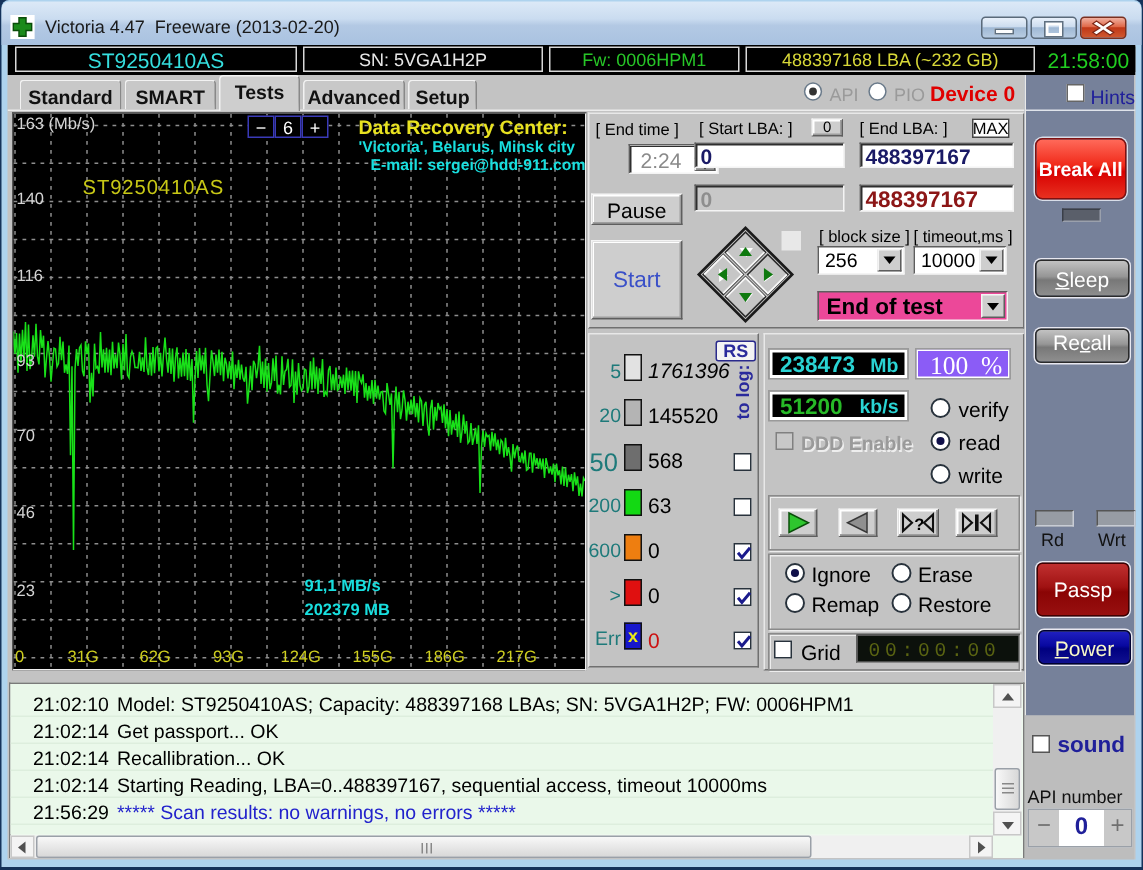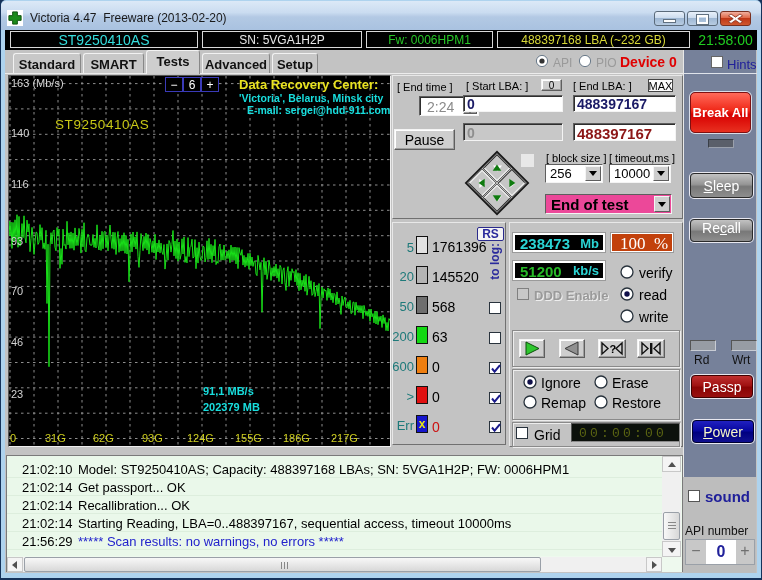--- a/index.html
+++ b/index.html
@@ -188,20 +188,21 @@
 <div class="abs sunk" style="left:390px;top:66px;width:60px;height:20px;margin-left:24px;">
   <span style="position:absolute;left:7px;top:2px;font-size:14px;color:#8a8a8a;">2:24</span>
   <div class="abs bevel" style="right:1px;top:1px;width:14px;height:8px;">
         <div style="position:absolute;left:3px;top:2px;width:0;height:0;border-left:3px solid transparent;border-right:3px solid transparent;border-bottom:4px solid #333;"></div>
       </div>
   <div class="abs bevel" style="right:1px;bottom:1px;width:14px;height:8px;">
         <div style="position:absolute;left:3px;top:2px;width:0;height:0;border-left:3px solid transparent;border-right:3px solid transparent;border-top:4px solid #333;"></div>
       </div>
 </div>
 <div class="abs bevel" style="left:389px;top:99px;width:61px;height:21px;display:flex;align-items:center;justify-content:center;font-size:14px;">Pause</div>
+<div class="abs bevel" style="left:389px;top:130px;width:61px;height:53px;display:flex;align-items:center;justify-content:center;font-size:15px;color:#3a50c8;">Start</div>
 <div class="lbl" style="left:461px;top:50px;">[ Start LBA: ]</div>
 <div class="abs bevel" style="left:536px;top:49px;width:21px;height:12px;font-size:10px;display:flex;align-items:center;justify-content:center;">0</div>
 <div class="lbl" style="left:568px;top:50px;">[ End LBA: ]</div>
 <div class="abs" style="left:643px;top:49px;width:25px;height:13px;background:#fdfdfd;border:1px solid #444;font-size:11px;display:flex;align-items:center;justify-content:center;">MAX</div>
 <div class="abs sunk" style="left:458px;top:65px;width:100px;height:17px;">
       <span style="position:absolute;left:3px;top:0px;font-size:14px;font-weight:bold;color:#1a1a66;">0</span>
     </div>
 <div class="abs sunk" style="left:568px;top:65px;width:103px;height:17px;">
       <span style="position:absolute;left:3px;top:0px;font-size:14px;font-weight:bold;color:#1a1a66;">488397167</span>
     </div>
@@ -257,33 +258,33 @@
       <div class="cbtn">
         <div class="arr"></div>
       </div>
     </div>
 
 <div class="abs panelraise" style="left:387px;top:192px;width:114px;height:223px;background:#c3c3c3;"></div>
 <div class="abs" style="left:472px;top:197px;width:27px;height:14px;background:#f4f4f4;border:1px solid #2a2a8c;border-radius:2px;font-size:12px;font-weight:bold;color:#2a2a9c;text-align:center;line-height:13px;">RS</div>
 <div class="abs" style="left:483px;top:213px;font-size:12px;font-weight:bold;color:#2a2a9c;writing-mode:vertical-rl;transform:rotate(180deg);">to log:</div>
 <div class="lbl" style="left:395px;top:210px;width:14px;text-align:right;color:#1e7a7a;font-size:13px;">5</div>
 <div class="lbl" style="left:388px;top:239px;width:21px;text-align:right;color:#1e7a7a;font-size:13px;">20</div>
-<div class="lbl" style="left:388px;top:269px;width:21px;text-align:right;color:#1e7a7a;font-size:13px;">50</div>
+<div class="lbl" style="left:388px;top:269px;width:21px;text-align:left;color:#1e7a7a;font-size:17px;">50</div>
 <div class="lbl" style="left:381px;top:299px;width:28px;text-align:right;color:#1e7a7a;font-size:13px;">200</div>
 <div class="lbl" style="left:381px;top:329px;width:28px;text-align:right;color:#1e7a7a;font-size:13px;">600</div>
 <div class="lbl" style="left:388px;top:359px;width:21px;text-align:right;color:#1e7a7a;font-size:13px;">&gt;</div>
 <div class="lbl" style="left:383px;top:388px;width:26px;text-align:right;color:#1e7a7a;font-size:13px;">Err</div>
 <div class="abs" style="left:411px;top:206px;width:12px;height:18px;background:#e2e2e2;border:1px solid #111;"></div>
 <div class="abs" style="left:411px;top:236px;width:12px;height:18px;background:#b4b4b4;border:1px solid #111;"></div>
 <div class="abs" style="left:411px;top:266px;width:12px;height:18px;background:#6e6e6e;border:1px solid #111;"></div>
 <div class="abs" style="left:411px;top:296px;width:12px;height:18px;background:#13d913;border:1px solid #111;"></div>
 <div class="abs" style="left:411px;top:326px;width:12px;height:18px;background:#ee7e10;border:1px solid #111;"></div>
 <div class="abs" style="left:411px;top:356px;width:12px;height:18px;background:#e01010;border:1px solid #111;"></div>
 <div class="abs" style="left:411px;top:385px;width:12px;height:18px;background:#1616cc;border:1px solid #111;display:flex;align-items:center;justify-content:center;color:#e8e816;font-size:12px;font-weight:bold;">x</div>
-<div class="lbl" style="left:427px;top:209px;font-size:14px;">1761396</div>
+<div class="lbl" style="left:427px;top:209px;font-size:14px;font-style:italic;">1761396</div>
 <div class="lbl" style="left:427px;top:239px;font-size:14px;">145520</div>
 <div class="lbl" style="left:427px;top:269px;font-size:14px;">568</div>
 <div class="lbl" style="left:427px;top:299px;font-size:14px;">63</div>
 <div class="lbl" style="left:427px;top:329px;font-size:14px;">0</div>
 <div class="lbl" style="left:427px;top:359px;font-size:14px;">0</div>
 <div class="lbl" style="left:427px;top:389px;font-size:14px;color:#cc1111;">0</div>
 <div class="cb" style="left:484px;top:272px;"></div>
 <div class="cb" style="left:484px;top:302px;"></div>
 <div class="cb" style="left:484px;top:332px;">
       <svg width="12" height="12" viewBox="0 0 12 12">
@@ -299,21 +300,21 @@
       <svg width="12" height="12" viewBox="0 0 12 12">
         <path d="M2 5.5 L4.6 8.6 L10 2.2" fill="none" stroke="#1a1a8c" stroke-width="2"></path>
       </svg>
     </div>
 
 <div class="abs panelraise" style="left:504px;top:192px;width:174px;height:225px;background:#c3c3c3;"></div>
 <div class="lcd" style="left:508px;top:203px;width:92px;height:19px;">
  <span style="position:absolute;left:5px;top:0px;font-size:15px;font-weight:bold;color:#2ad4d4;">238473</span>
  <span style="position:absolute;right:4px;top:1px;font-size:13px;font-weight:bold;color:#2ad4d4;">Mb</span>
     </div>
-<div class="abs" style="left:606px;top:203px;width:62px;height:19px;background:#c2410c;border:1px solid #fff;outline:1px solid #9a9a9a;">
+<div class="abs" style="left:606px;top:203px;width:62px;height:19px;background:#8b5cf6;border:1px solid #fff;outline:1px solid #9a9a9a;">
  <span style="position:absolute;left:8px;top:0px;font-family:'Liberation Serif',serif;font-size:17px;color:#fff;">100&nbsp; %</span>
     </div>
 <div class="lcd" style="left:508px;top:231px;width:92px;height:19px;">
  <span style="position:absolute;left:5px;top:0px;font-size:15px;font-weight:bold;color:#27b927;">51200</span>
  <span style="position:absolute;right:4px;top:0px;font-size:13px;font-weight:bold;color:#2ad4d4;">kb/s</span>
     </div>
 <div class="cb gray" style="left:512px;top:258px;"></div>
 <div class="lbl" style="left:529px;top:258px;font-size:13px;font-weight:bold;color:#9a9a9a;text-shadow:1px 1px 0 #eee;">DDD Enable</div>
 <svg class="radio" style="left:615px;top:235px;" width="14" height="14" viewBox="0 0 14 14">
       <circle cx="7" cy="7" r="6" fill="#fff" stroke="#28323c" stroke-width="1.3"></circle>
@@ -378,21 +379,21 @@
  <div class="cb" style="left:27px;top:6px;border-color:#666;"></div>
  <div class="abs" style="left:43px;top:7px;font-size:13px;color:#20209a;">Hints</div>
  <div class="abs" style="left:6px;top:42px;width:61px;height:41px;background:linear-gradient(#ff6a5a 0%,#f02818 45%,#d80000 55%,#e83020 100%);border:1px solid #801010;border-radius:5px;box-shadow:0 0 0 1px #d8dde8;color:#fff;font-size:13px;font-weight:bold;display:flex;align-items:center;justify-content:center;">Break All</div>
  <div class="abs" style="left:24px;top:89px;width:26px;height:9px;background:#5a5f6a;border:1px solid #3a3f48;border-bottom-color:#9aa0ac;border-right-color:#9aa0ac;"></div>
  <div class="abs" style="left:6px;top:123px;width:63px;height:25px;background:linear-gradient(#c2c2c2 0%,#969696 45%,#787878 55%,#8e8e8e 100%);border:1px solid #2a2a2a;border-radius:4px;box-shadow:0 0 0 1px #e8e8f0;color:#fff;font-size:14px;display:flex;align-items:center;justify-content:center;"><span style="text-decoration:underline">S</span>leep</div>
  <div class="abs" style="left:6px;top:169px;width:63px;height:23px;background:linear-gradient(#c2c2c2 0%,#969696 45%,#787878 55%,#8e8e8e 100%);border:1px solid #2a2a2a;border-radius:4px;box-shadow:0 0 0 1px #e8e8f0;color:#fff;font-size:14px;display:flex;justify-content:center;">Re<span style="text-decoration:underline">c</span>all</div>
  <div class="abs" style="left:6px;top:290px;width:26px;height:11px;background:#979ca4;border:1px solid #555;border-bottom-color:#c8ccd4;border-right-color:#c8ccd4;"></div>
  <div class="abs" style="left:47px;top:290px;width:26px;height:11px;background:#979ca4;border:1px solid #555;border-bottom-color:#c8ccd4;border-right-color:#c8ccd4;"></div>
  <div class="abs" style="left:10px;top:303px;font-size:12px;color:#111;">Rd</div>
  <div class="abs" style="left:48px;top:303px;font-size:12px;color:#111;">Wrt</div>
- <div class="abs" style="left:7px;top:325px;width:62px;height:23px;background:linear-gradient(#c03030 0%,#a01212 45%,#8a0404 55%,#981010 100%);border:1px solid #400000;border-radius:4px;box-shadow:0 0 0 1px #e8e8f0;color:#fff;font-size:14px;display:flex;align-items:center;justify-content:center;">Passp</div>
+ <div class="abs" style="left:7px;top:325px;width:62px;height:36px;background:linear-gradient(#c03030 0%,#a01212 45%,#8a0404 55%,#981010 100%);border:1px solid #400000;border-radius:4px;box-shadow:0 0 0 1px #e8e8f0;color:#fff;font-size:14px;display:flex;align-items:center;justify-content:center;">Passp</div>
  <div class="abs" style="left:8px;top:370px;width:62px;height:23px;background:linear-gradient(#2020c0 0%,#0808a0 45%,#000080 55%,#101090 100%);border:1px solid #000030;border-radius:4px;box-shadow:0 0 0 1px #e8e8f0;color:#f8f8c8;font-size:14px;display:flex;align-items:center;justify-content:center;"><span style="text-decoration:underline">P</span>ower</div>
 </div>
 <div id="rbottom">
  <div class="cb" style="left:5px;top:13px;border-color:#555;"></div>
  <div class="abs" style="left:22px;top:11px;font-size:15px;font-weight:bold;color:#20209a;">sound</div>
  <div class="abs" style="left:2px;top:47px;font-size:12px;color:#111;">API number</div>
  <div class="abs" style="left:2px;top:62px;width:70px;height:26px;background:#fff;border:1px solid #9aa0a8;">
    <div class="abs" style="left:0;top:0;width:20px;height:24px;background:#c8c8c8;color:#707070;font-size:16px;text-align:center;line-height:22px;">−</div>
    <div class="abs" style="left:20px;top:0;width:30px;height:24px;background:#fff;color:#20209a;font-size:16px;font-weight:bold;text-align:center;line-height:23px;">0</div>
    <div class="abs" style="left:50px;top:0;width:18px;height:24px;background:#c8c8c8;color:#707070;font-size:16px;text-align:center;line-height:22px;">+</div>

